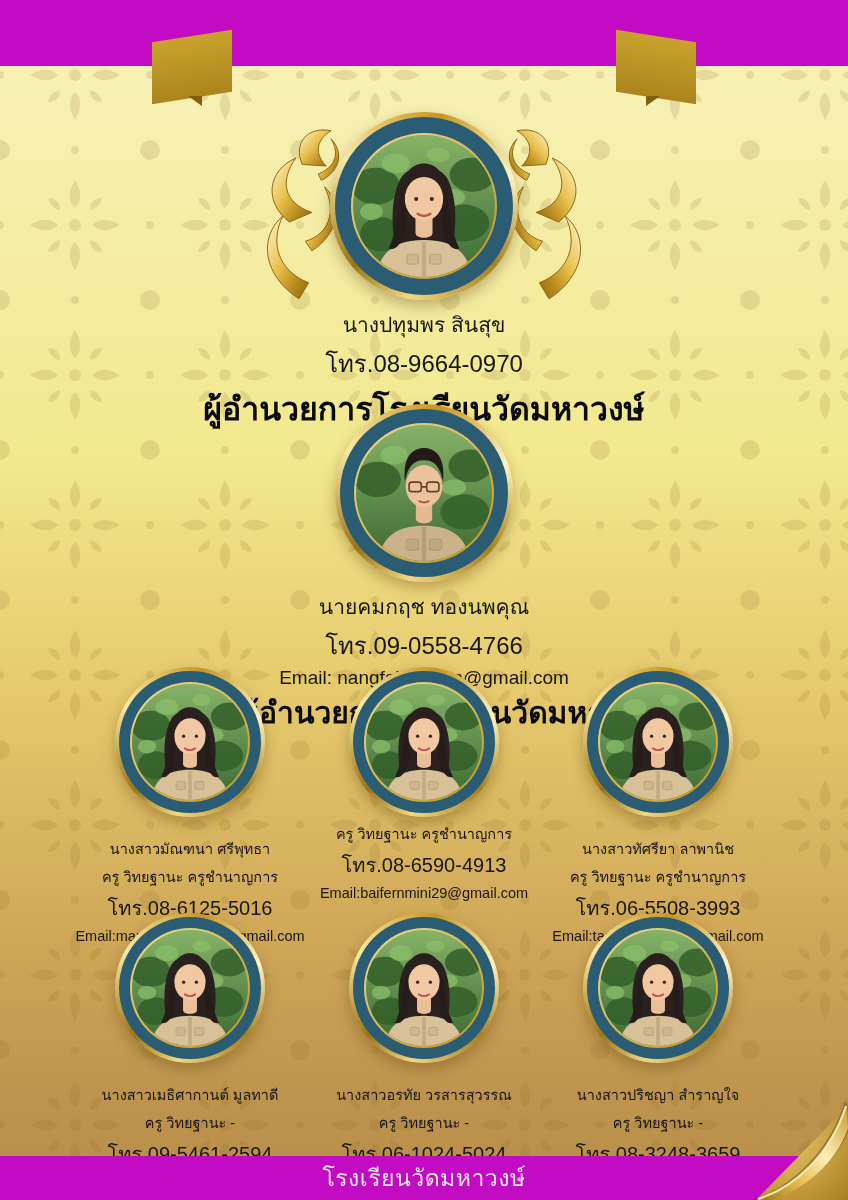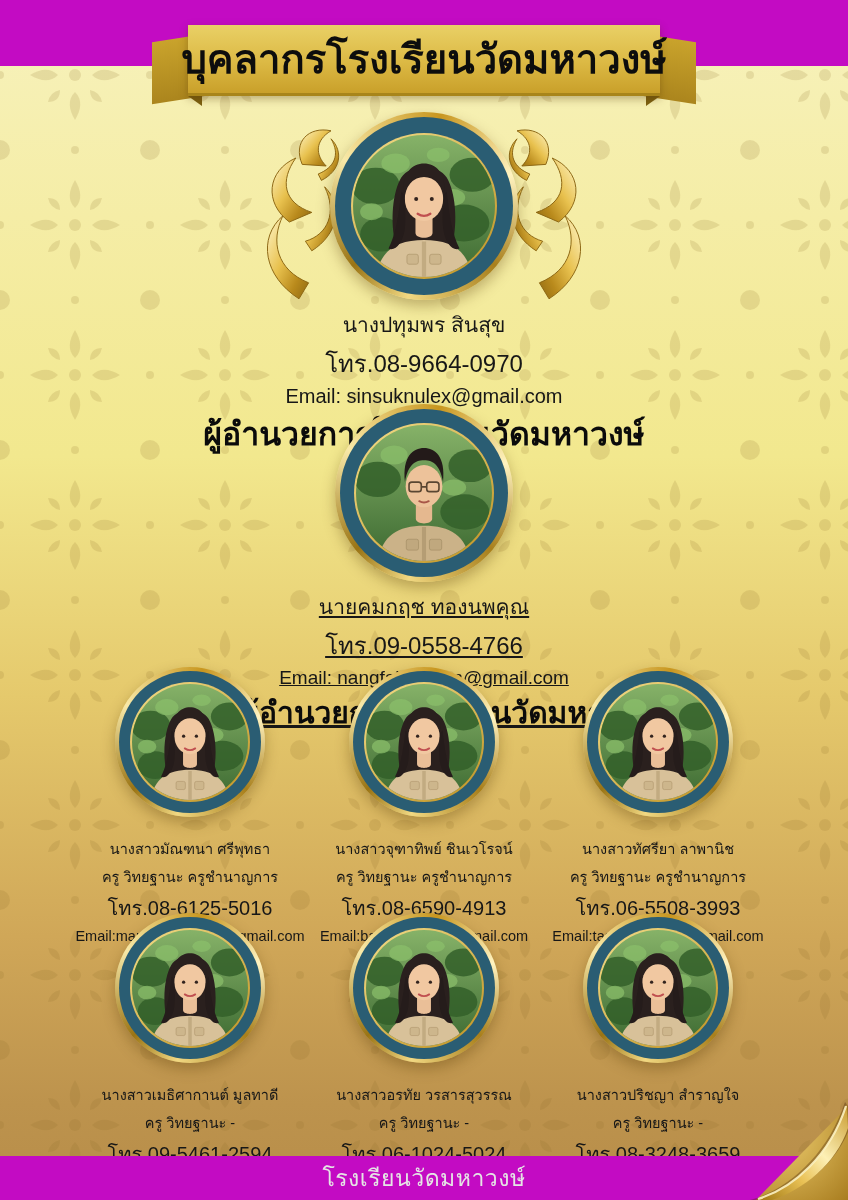--- a/index.html
+++ b/index.html
@@ -35,21 +35,21 @@
     box-shadow:0 6px 14px rgba(90,60,10,.35);}
   .pad5{padding:5px;} .pad4{padding:4px;}
   .frame-inner{border-radius:50%;background:#2a5d73;}
   .ring16{padding:16px;} .ring14{padding:14px;} .ring11{padding:11px;}
   .photo-ring{border-radius:50%;background:linear-gradient(140deg,#f3dd8a,#bf9222);padding:2px;}
   svg.photo{display:block;border-radius:50%;}
   
   .card{position:absolute;display:flex;flex-direction:column;align-items:center;text-align:center;}
   .card-center{left:0;width:848px;}
   .card-director{top:112px;}
-  .card-deputy{top:404px;text-decoration:underline;}
+  .card-deputy{top:404px;}
   .t-name{font-size:21px;margin-top:8px;}
   .t-tel{font-size:24px;margin-top:3px;}
   .t-email{font-size:20px;margin-top:2px;}
   .t-title{font-family:"Liberation Serif",serif;font-weight:bold;font-size:32px;color:#0b0b0b;margin-top:0px;}
   .teacher{width:260px;}
   .row1{top:667px;} .row2{top:913px;}
   .c1{left:60px;} .c2{left:294px;} .c3{left:528px;}
   .s-name{font-size:14.5px;margin-top:20px;}
   .s-pos{font-size:14.5px;margin-top:5px;}
   .s-tel{font-size:20px;margin-top:4px;}
@@ -180,44 +180,40 @@
     </defs>
     <rect width="848" height="1200" fill="url(#dmk)"></rect>
   </svg>
 
   <div class="topbar"></div>
 
   <div class="tail tail-l"></div>
   <div class="tail tail-r"></div>
   <div class="fold fold-l"></div>
   <div class="fold fold-r"></div>
-  <div class="ribbon-main">
-    <span>บุคลากรโรงเรียนวัดมหาวงษ์</span>
-  </div>
 
   <svg class="flourish fl-l" viewBox="0 0 60 110">
       <use href="#kanok"></use>
     </svg>
   <svg class="flourish fl-r" viewBox="0 0 60 110">
       <use href="#kanok"></use>
     </svg>
 
   <div class="card card-center card-director">
     <div class="frame pad5">
       <div class="frame-inner ring16">
         <div class="photo-ring">
           <svg class="photo" viewBox="0 0 100 100" width="142" height="142">
               <use href="#portrait-female"></use>
             </svg>
         </div>
       </div>
     </div>
     <div class="t-name">นางปทุมพร  สินสุข</div>
     <div class="t-tel">โทร.08-9664-0970</div>
-    <div class="t-email">Email: sinsuknulex@gmail.com</div>
     <div class="t-title">ผู้อำนวยการโรงเรียนวัดมหาวงษ์</div>
   </div>
 
   <div class="card card-center card-deputy">
     <div class="frame pad5">
       <div class="frame-inner ring14">
         <div class="photo-ring">
           <svg class="photo" viewBox="0 0 100 100" width="136" height="136">
               <use href="#portrait-male"></use>
             </svg>
@@ -249,21 +245,20 @@
   <div class="card teacher row1 c2">
     <div class="frame pad4">
       <div class="frame-inner ring11">
           <div class="photo-ring">
         <svg class="photo" viewBox="0 0 100 100" width="116" height="116">
               <use href="#portrait-female"></use>
             </svg>
       </div>
         </div>
     </div>
-    <div class="s-name">นางสาวจุฑาทิพย์  ชินเวโรจน์</div>
     <div class="s-pos">ครู วิทยฐานะ ครูชำนาญการ</div>
     <div class="s-tel">โทร.08-6590-4913</div>
     <div class="s-email">Email:baifernmini29@gmail.com</div>
   </div>
 
   <div class="card teacher row1 c3">
     <div class="frame pad4">
       <div class="frame-inner ring11">
           <div class="photo-ring">
         <svg class="photo" viewBox="0 0 100 100" width="116" height="116">

